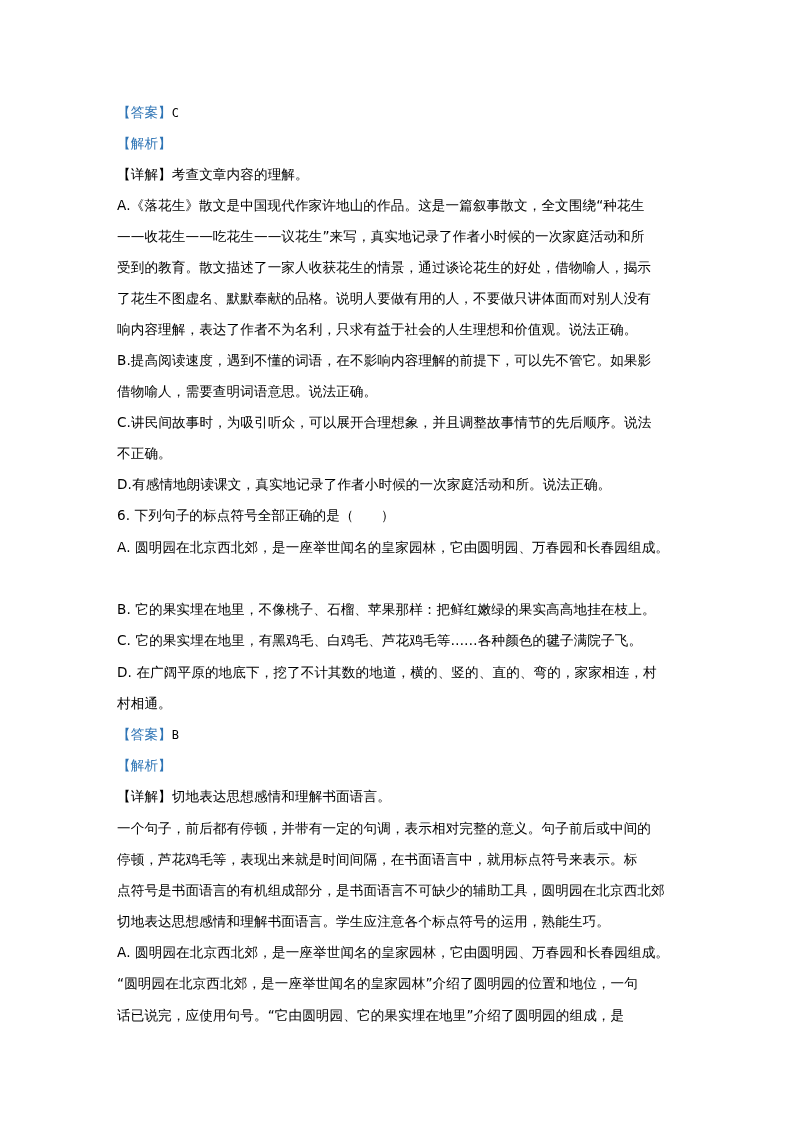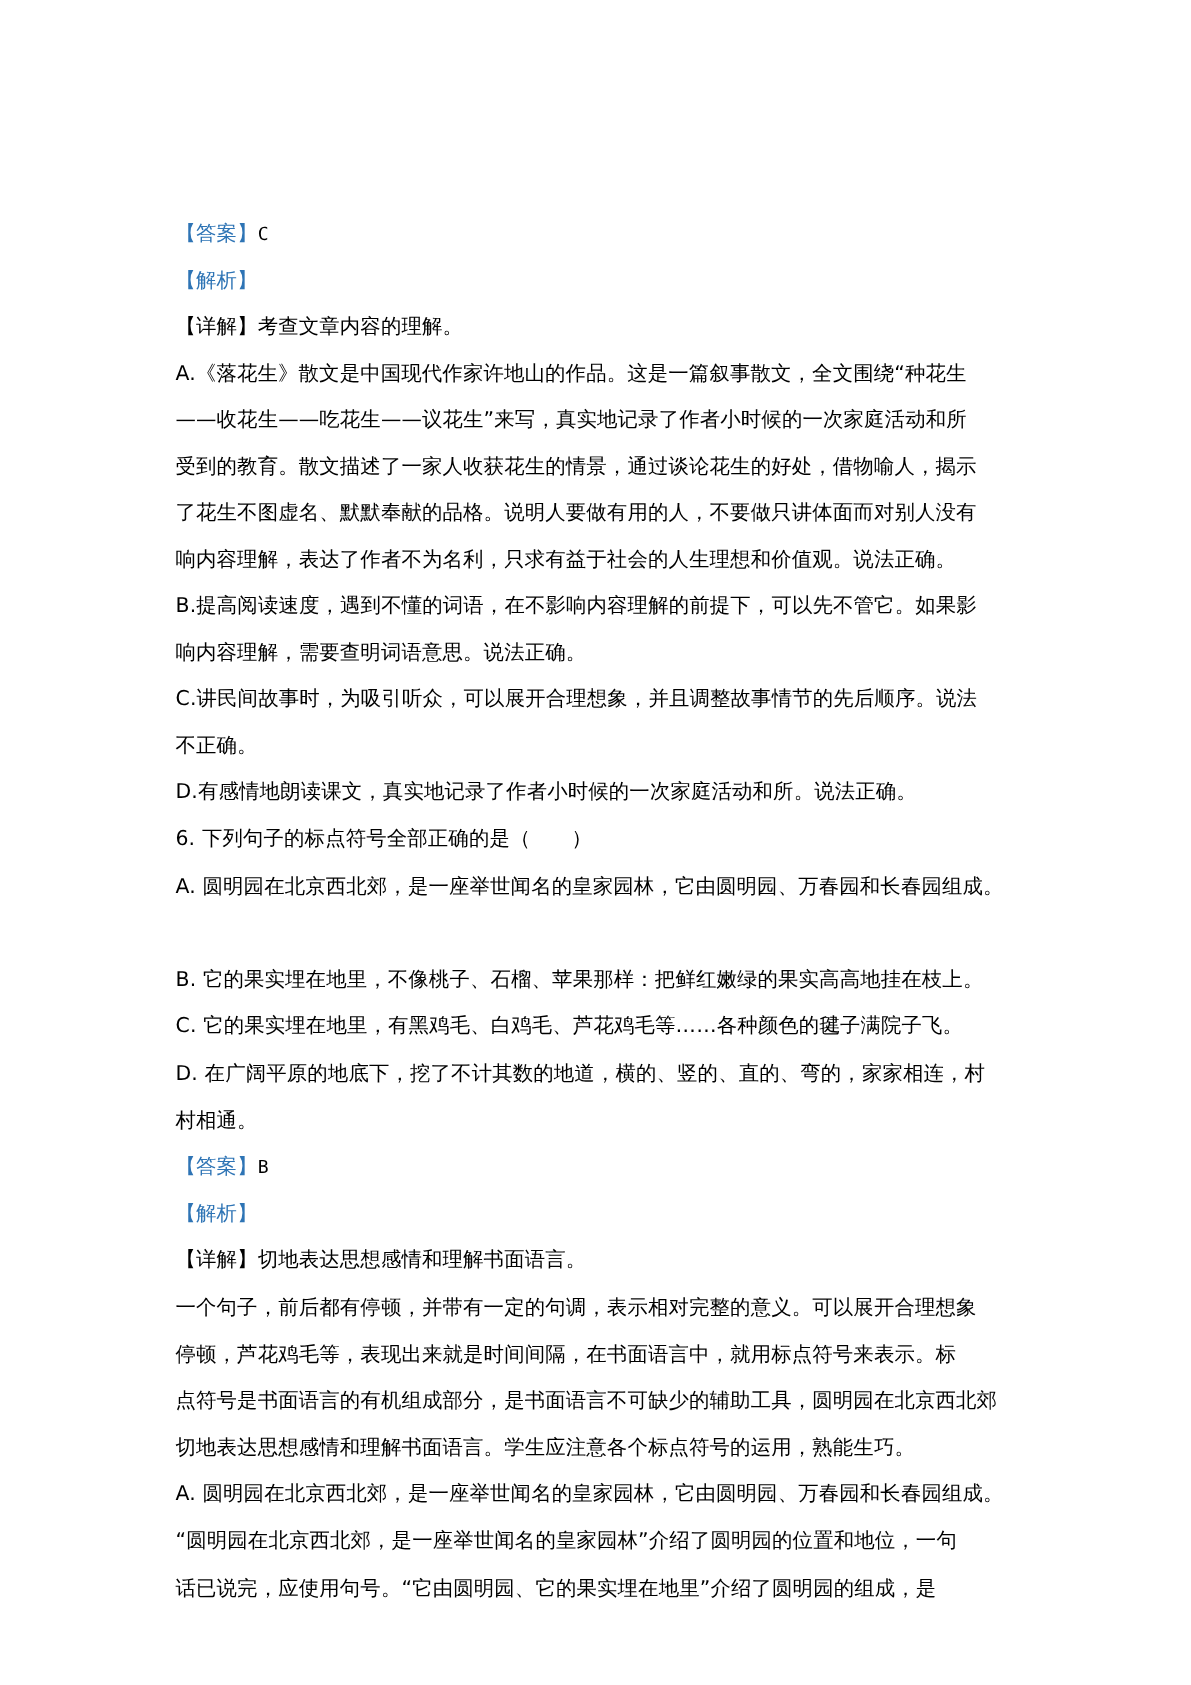--- a/index.html
+++ b/index.html
@@ -1,19 +1,19 @@
 <!DOCTYPE html>
 <html><head>
 <meta charset="utf-8">
 <style>
   html, body { margin: 0; padding: 0; background: #ffffff; }
   body { width: 794px; height: 1123px; position: relative; overflow: hidden;
          font-family: "DejaVu Sans", sans-serif; color: #000; }
   .page { position: absolute; left: 117px; top: 0; width: 570px; }
-  .line { position: absolute; left: 0; white-space: nowrap; font-size: 13.6px; line-height: 20px; letter-spacing: 0.1px; margin-top: 44px; }
+  .line { position: absolute; left: 0; white-space: nowrap; font-size: 13.6px; line-height: 20px; letter-spacing: 0.1px; }
   .blue { color: #2e74b5; }
   .mono { font-family: "DejaVu Sans Mono", monospace; font-size: 12px; }
 </style>
 </head>
 <body>
 
 <div class="page">
 
   <div class="line" style="top:102px">
     <span class="blue">【答案】</span><span class="mono">C</span>
@@ -21,39 +21,39 @@
   <div class="line blue" style="top:133px">【解析】</div>
   <div class="line" style="top:164px">
     <span>【详解】</span><span>考查文章内容的理解。</span>
   </div>
   <div class="line" style="top:195px">A.《落花生》散文是中国现代作家许地山的作品。这是一篇叙事散文，全文围绕“种花生</div>
   <div class="line" style="top:226px">——收花生——吃花生——议花生”来写，真实地记录了作者小时候的一次家庭活动和所</div>
   <div class="line" style="top:257px">受到的教育。散文描述了一家人收获花生的情景，通过谈论花生的好处，借物喻人，揭示</div>
   <div class="line" style="top:288px">了花生不图虚名、默默奉献的品格。说明人要做有用的人，不要做只讲体面而对别人没有</div>
   <div class="line" style="top:319px">响内容理解，表达了作者不为名利，只求有益于社会的人生理想和价值观。说法正确。</div>
   <div class="line" style="top:350px">B.提高阅读速度，遇到不懂的词语，在不影响内容理解的前提下，可以先不管它。如果影</div>
-  <div class="line" style="top:381px">响内容理解，需要查明词语意思。说法正确。</div>
+  <div class="line" style="top:381px">借物喻人，需要查明词语意思。说法正确。</div>
   <div class="line" style="top:412px">C.讲民间故事时，为吸引听众，可以展开合理想象，并且调整故事情节的先后顺序。说法</div>
   <div class="line" style="top:443px">不正确。</div>
   <div class="line" style="top:474px">D.有感情地朗读课文，真实地记录了作者小时候的一次家庭活动和所。说法正确。</div>
 
   <div class="line" style="top:505px">6. 下列句子的标点符号全部正确的是（　　）</div>
   <div class="line" style="top:537px">A. 圆明园在北京西北郊，是一座举世闻名的皇家园林，它由圆明园、万春园和长春园组成。</div>
   <div class="line" style="top:599px">B. 它的果实埋在地里，不像桃子、石榴、苹果那样：把鲜红嫩绿的果实高高地挂在枝上。</div>
   <div class="line" style="top:630px">C. 它的果实埋在地里，有黑鸡毛、白鸡毛、芦花鸡毛等……各种颜色的毽子满院子飞。</div>
   <div class="line" style="top:662px">D. 在广阔平原的地底下，挖了不计其数的地道，横的、竖的、直的、弯的，家家相连，村</div>
   <div class="line" style="top:693px">村相通。</div>
 
   <div class="line" style="top:724px">
     <span class="blue">【答案】</span><span class="mono">B</span>
   </div>
   <div class="line blue" style="top:755px">【解析】</div>
   <div class="line" style="top:786px">
     <span>【详解】</span><span>切地表达思想感情和理解书面语言。</span>
   </div>
-  <div class="line" style="top:818px">一个句子，前后都有停顿，并带有一定的句调，表示相对完整的意义。可以展开合理想象</div>
+  <div class="line" style="top:818px">一个句子，前后都有停顿，并带有一定的句调，表示相对完整的意义。句子前后或中间的</div>
   <div class="line" style="top:849px">停顿，芦花鸡毛等，表现出来就是时间间隔，在书面语言中，就用标点符号来表示。标</div>
   <div class="line" style="top:880px">点符号是书面语言的有机组成部分，是书面语言不可缺少的辅助工具，圆明园在北京西北郊</div>
   <div class="line" style="top:911px">切地表达思想感情和理解书面语言。学生应注意各个标点符号的运用，熟能生巧。</div>
   <div class="line" style="top:942px">A. 圆明园在北京西北郊，是一座举世闻名的皇家园林，它由圆明园、万春园和长春园组成。</div>
   <div class="line" style="top:973px">“圆明园在北京西北郊，是一座举世闻名的皇家园林”介绍了圆明园的位置和地位，一句</div>
   <div class="line" style="top:1005px">话已说完，应使用句号。“它由圆明园、它的果实埋在地里”介绍了圆明园的组成，是</div>
 </div>
 
 </body></html>

